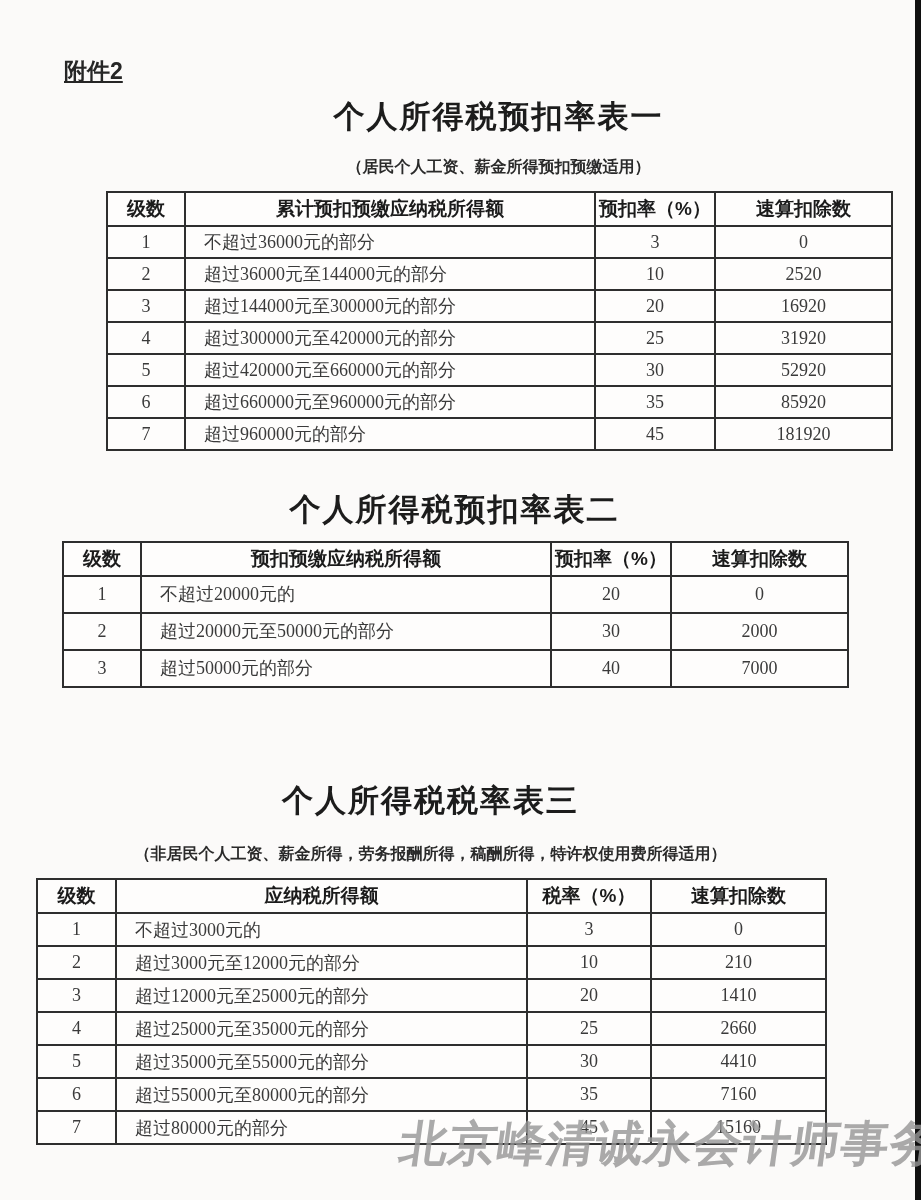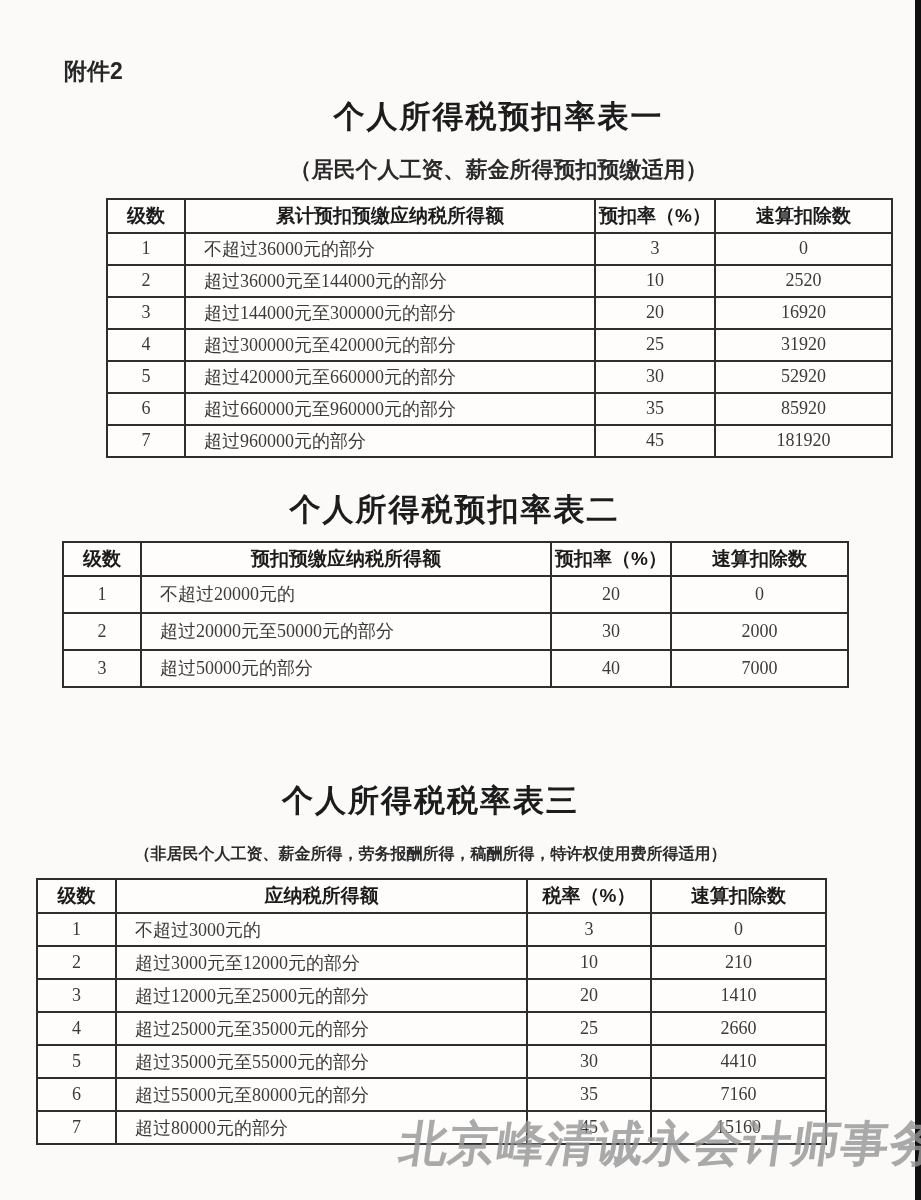--- a/index.html
+++ b/index.html
@@ -9,31 +9,31 @@
     font-family:"Liberation Sans", sans-serif;
     position:relative; overflow:hidden;
   }
   .page { position:absolute; inset:0; }
   .edge-strip {
     position:absolute; right:0; top:0; width:6px; height:1200px;
     background:#101010;
   }
   .attachment {
     position:absolute; left:64px; top:56px;
-    font-size:23px; font-weight:bold; color:#262626;
+    font-size:23px; font-weight:bold; color:#262626;text-decoration:underline;
   }
   .sec { position:absolute; }
   .sec h1 {
     margin:0; text-align:center;
     font-size:31px; font-weight:bold; color:#1c1c1c;
     letter-spacing:2px; line-height:1.05;
   }
   .sec h2 {
     margin:0; text-align:center;
-    font-size:22px; font-weight:bold; color:#2a2a2a;
+    font-size:16px; font-weight:bold; color:#2a2a2a;
     line-height:1.1;
   }
   #sec1 { top:101px; left:62px; width:785px;padding-left:44px; }
   #sec1 h2 { margin-top:24px; }
   #sec1 table { margin-top:16px; }
   #sec2 { top:494px; left:62px; width:785px; }
   #sec2 h2 { margin-top:24px; }
   #sec2 table { margin-top:14px; }
   #sec3 { top:785px; left:36px; width:789px; }
   #sec3 h2 { margin-top:27px; font-size:16px;text-align:center; }

